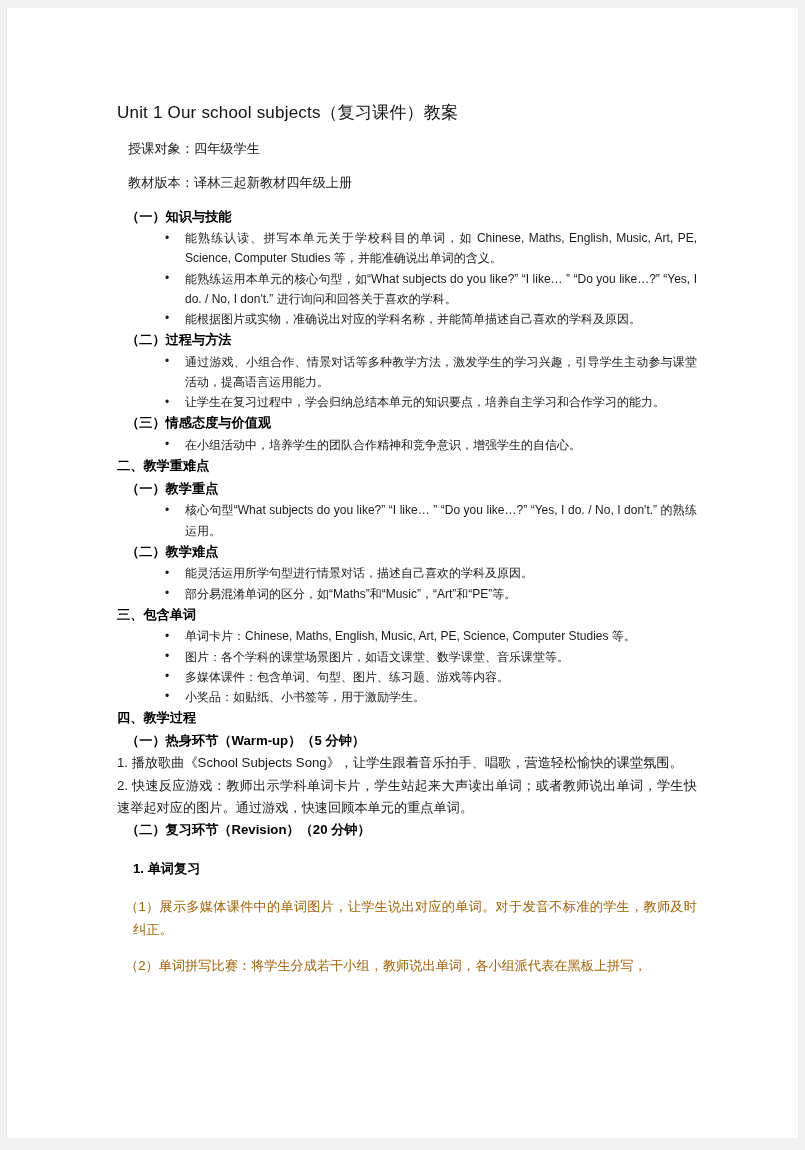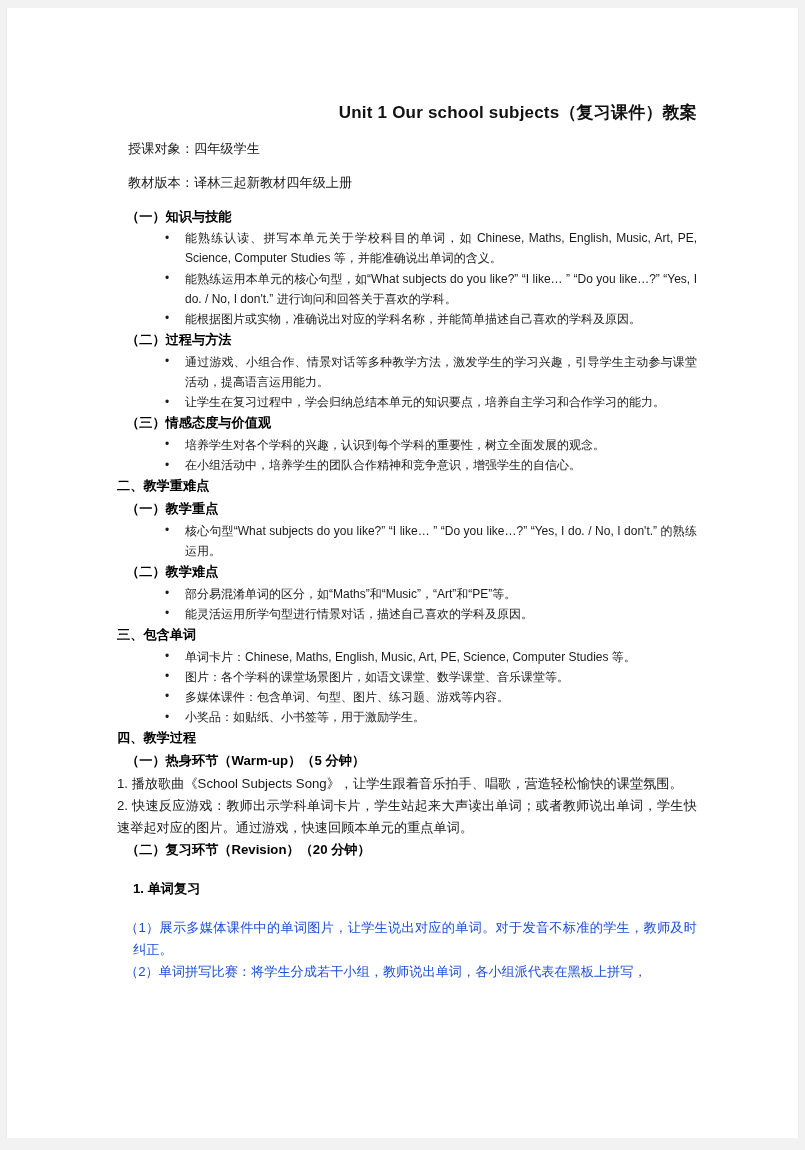--- a/index.html
+++ b/index.html
@@ -33,22 +33,22 @@
     overflow: hidden;
   }
   .content {
     position: absolute;
     left: 110px;
     top: 94px;
     width: 580px;
   }
   .doc-title {
     font-size: 17px;
-    font-weight: bold;
-    text-align: right;
+    font-weight: normal;
+    text-align: left;
     color: #111;
     letter-spacing: 0.2px;
     margin: 0 0 14px 0;
     line-height: 1.3;
   }
   .meta-line {
     font-size: 13.2px;
     color: #1a1a1a;
     line-height: 1.72;
     margin: 11px;
@@ -101,23 +101,23 @@
   p.num {
     font-size: 13.2px;
     color: #1a1a1a;
     line-height: 1.68;
     margin: 0;
     text-align: justify;
     text-justify: inter-ideograph;
   }
   p.num-indent {
     font-size: 13.2px;
-    color: #1d4ed8;
+    color: #a16207;
     line-height: 1.68;
-    margin: 0 0 0 8px;
+    margin: 14px 0 0 8px;
     text-align: justify;
     text-justify: inter-ideograph;
     text-indent: -8px;
     padding-left: 8px;
   }
 </style>
 </head>
 <body>
 
 <div id="viewport">
@@ -138,35 +138,34 @@
       </ul>
 
       <h3 class="h2">（二）过程与方法</h3>
       <ul class="blist">
         <li>通过游戏、小组合作、情景对话等多种教学方法，激发学生的学习兴趣，引导学生主动参与课堂活动，提高语言运用能力。</li>
         <li>让学生在复习过程中，学会归纳总结本单元的知识要点，培养自主学习和合作学习的能力。</li>
       </ul>
 
       <h3 class="h2">（三）情感态度与价值观</h3>
       <ul class="blist">
-        <li>培养学生对各个学科的兴趣，认识到每个学科的重要性，树立全面发展的观念。</li>
         <li>在小组活动中，培养学生的团队合作精神和竞争意识，增强学生的自信心。</li>
       </ul>
 
       <h2 class="h1">二、教学重难点</h2>
 
       <h3 class="h2">（一）教学重点</h3>
       <ul class="blist">
         <li>核心句型“What subjects do you like?” “I like… ” “Do you like…?” “Yes, I do. / No, I don't.” 的熟练运用。</li>
       </ul>
 
       <h3 class="h2">（二）教学难点</h3>
       <ul class="blist">
+        <li>能灵活运用所学句型进行情景对话，描述自己喜欢的学科及原因。</li>
         <li>部分易混淆单词的区分，如“Maths”和“Music”，“Art”和“PE”等。</li>
-        <li>能灵活运用所学句型进行情景对话，描述自己喜欢的学科及原因。</li>
       </ul>
 
       <h2 class="h1">三、包含单词</h2>
       <ul class="blist">
         <li>单词卡片：Chinese, Maths, English, Music, Art, PE, Science, Computer Studies 等。</li>
         <li>图片：各个学科的课堂场景图片，如语文课堂、数学课堂、音乐课堂等。</li>
         <li>多媒体课件：包含单词、句型、图片、练习题、游戏等内容。</li>
         <li>小奖品：如贴纸、小书签等，用于激励学生。</li>
       </ul>
 

